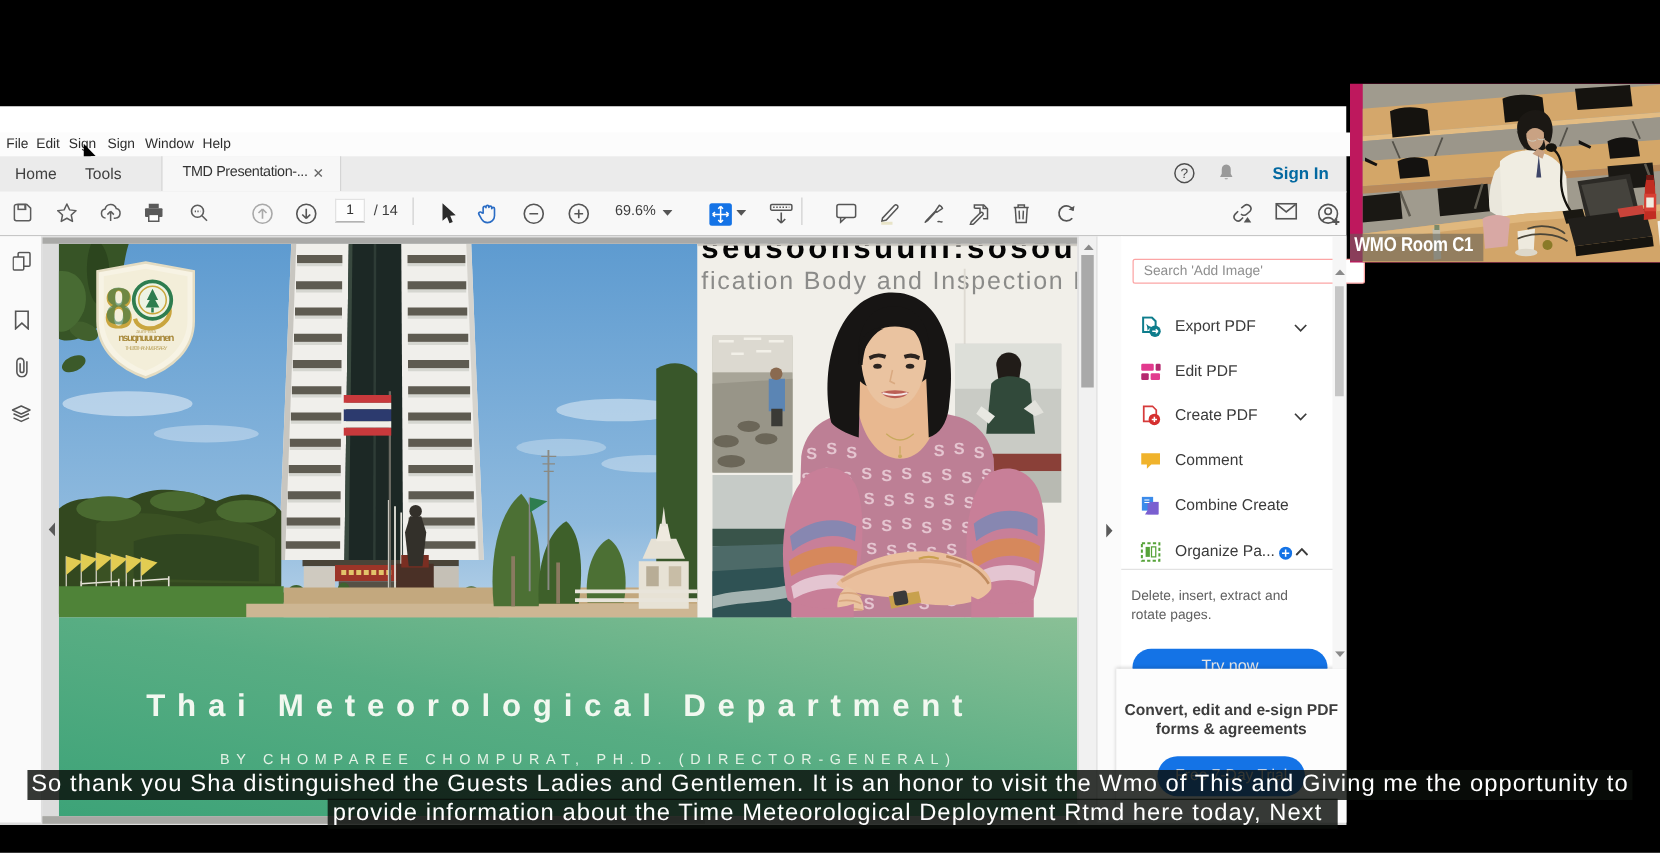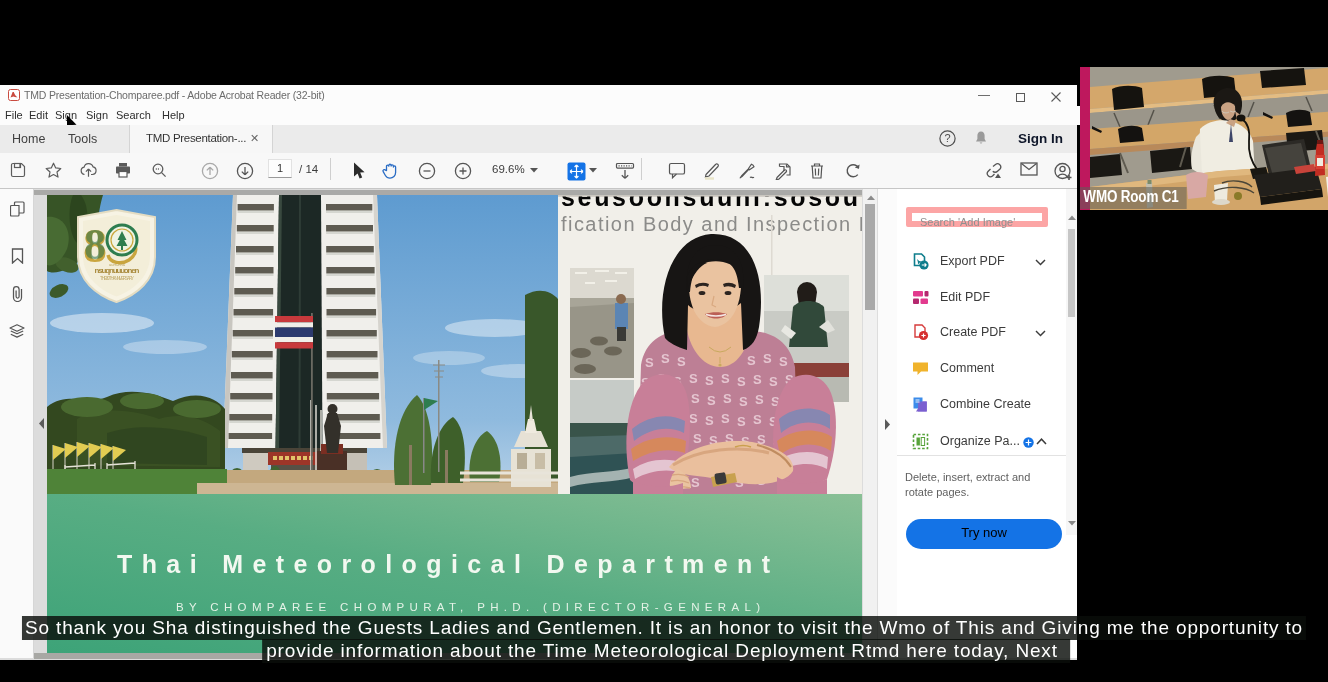--- a/index.html
+++ b/index.html
@@ -16,71 +16,57 @@
   #activetab{left:129px;top:0;width:142px;height:28px;background:#f7f7f7;border-left:1px solid #d4d4d4;border-right:1px solid #d4d4d4;}
   #toolbar{left:0;top:68px;width:1077px;height:36px;background:#f8f8f8;border-bottom:1px solid #c6c6c6;box-sizing:border-box;}
   .tic{position:absolute;top:9px;}
   #content{left:0;top:104px;width:1077px;height:471px;background:#dcdcdc;text-decoration:underline;}
   #sidebar{left:0;top:0;width:33px;height:469px;background:#fafafa;border-right:1px solid #d6d6d6;}
   #docsb{left:862px;top:0;width:15px;height:465px;background:#f1f1f1;border-left:1px solid #dcdcdc;}
   #divider{left:877px;top:0;width:20px;height:469px;background:#fbfbfb;border-left:1px solid #ddd;}
   #panel{left:897px;top:0;width:180px;height:469px;background:#fff;}
   #hscroll{left:34px;top:464px;width:828px;height:6px;background:#c2c2c0;}
   .prow{position:absolute;left:12px;font-size:12.5px;color:#3b3b3b;}
-  #searchbox{position:absolute;left:9px;top:18px;width:142px;height:20px;border:6px solid #fca5a5;border-radius:2px;background:#fff;box-sizing:border-box;}
+  #searchbox{position:absolute;left:9px;top:18px;width:186px;height:20px;border:1px solid #fca5a5;border-radius:2px;background:#fff;box-sizing:border-box;}
   #searchbox span{position:absolute;left:8px;top:3px;font-size:11px;color:#8f8f8f;}
-  .bluebtn{position:absolute;background:#1473e6;border-radius:16px;color:#000000;font-size:13px;text-align:center;}
+  .bluebtn{position:absolute;background:#1473e6;border-radius:16px;color:#e5e5e5;font-size:13px;text-align:center;}
   #subt1,#subt2{position:absolute;font-size:19px;color:#fff;white-space:nowrap;letter-spacing:0.85px;}
   .subbg{background:rgba(10,14,10,0.82);padding:1px 3px 2px 3px;}
   #cam{left:1080px;top:67px;width:248px;height:143px;background:#be185d;overflow:hidden;padding-left:10px;}
   #camlabel{left:0px;bottom:1px;background:rgba(95,95,88,0.55);color:#fff;font-size:16px;font-weight:bold;padding:1px 10px 3px 4px;transform:scaleX(0.84);transform-origin:left bottom;letter-spacing:-0.2px;}
 </style>
 </head>
 <body>
 <div id="win" class="abs">
-  <div id="titlebar" class="abs">
-    <svg class="abs" style="left:8px;top:4px" width="12" height="12" viewBox="0 0 12 12">
-        <rect x="0.5" y="0.5" width="11" height="11" rx="2" fill="#fff" stroke="#c94a3f"></rect>
-        <path d="M2.5 8.5 C3.5 6 4.2 4 4.6 3 L5.8 3 C6.4 4.8 7.6 7.2 9.5 8.2 C7.8 8.4 6.6 8.2 5.6 7.6 C4.4 7.8 3.3 8.1 2.5 8.5 Z" fill="#c94a3f"></path>
-      </svg>
-    <span id="titletxt" class="abs">TMD Presentation-Chomparee.pdf - Adobe Acrobat Reader (32-bit)</span>
-    <span class="abs winbtn" style="left:978px;top:3px">—</span>
-    <svg class="abs" style="left:1016px;top:8px" width="9" height="9">
-        <rect x="0.5" y="0.5" width="8" height="8" fill="none" stroke="#5a5a5a"></rect>
-      </svg>
-    <svg class="abs" style="left:1051px;top:7px" width="10" height="10">
-        <path d="M0.5 0.5 L9.5 9.5 M9.5 0.5 L0.5 9.5" stroke="#5a5a5a" stroke-width="1.1"></path>
-      </svg>
-  </div>
   <div id="menubar" class="abs">
     <span class="mi" style="left:5px">File</span>
     <span class="mi" style="left:29px">Edit</span>
     <span class="mi" style="left:55px">Sign</span>
     <span class="mi" style="left:86px">Sign</span>
-    <span class="mi" style="left:116px">Search</span>
+    <span class="mi" style="left:116px">Window</span>
     <span class="mi" style="left:162px">Help</span>
     <svg class="abs" style="left:66px;top:9px" width="12" height="19" viewBox="0 0 12 19">
         <path d="M1 0 L1 13.5 L4.2 10.8 L6 15.5 L8.3 14.6 L6.5 10 L10.5 9.8 Z" fill="#000"></path>
       </svg>
   </div>
   <div id="tabbar" class="abs">
     <span class="tabtxt" style="left:12px;color:#3f3f3f">Home</span>
     <span class="tabtxt" style="left:68px;color:#3f3f3f">Tools</span>
     <div id="activetab" class="abs"></div>
     <span class="tabtxt" style="left:146px;color:#333;font-size:11.5px;letter-spacing:-0.3px">TMD Presentation-...</span>
     <span class="tabtxt" style="left:250px;color:#666;font-size:11px">✕</span>
     <svg class="abs" style="left:939px;top:5px" width="17" height="17">
         <circle cx="8.5" cy="8.5" r="7.6" fill="none" stroke="#4e4e4e" stroke-width="1.2"></circle>
         <text x="8.5" y="12" font-size="11" text-anchor="middle" fill="#4e4e4e">?</text>
       </svg>
     <svg class="abs" style="left:973px;top:5px" width="16" height="16" viewBox="0 0 16 16">
         <path d="M8 1.5 C5.6 1.5 4.4 3.3 4.4 5.5 L4.4 9 L3 11.5 L13 11.5 L11.6 9 L11.6 5.5 C11.6 3.3 10.4 1.5 8 1.5 Z" fill="#9a9a9a"></path>
         <path d="M6.6 12.5 a1.5 1.5 0 0 0 2.8 0 Z" fill="#9a9a9a"></path>
       </svg>
-    <span class="tabtxt" style="left:1018px;top:6px;font-size:13.5px;font-weight:bold;color:#0f172a">Sign In</span>
+    <span class="tabtxt" style="left:1018px;top:6px;font-size:13.5px;font-weight:bold;color:#0369a1">Sign In</span>
   </div>
   <div id="toolbar" class="abs">
     <svg class="tic" style="left:10px" width="16" height="16" viewBox="0 0 16 16" fill="none" stroke="#5c5c5c" stroke-width="1.2">
         <path d="M1.5 3 a1.5 1.5 0 0 1 1.5-1.5 L11.5 1.5 L14.5 4.5 L14.5 13 a1.5 1.5 0 0 1 -1.5 1.5 L3 14.5 a1.5 1.5 0 0 1 -1.5-1.5 Z"></path>
         <rect x="4.5" y="1.5" width="6" height="4"></rect>
         <path d="M10 2 L10 5"></path>
       </svg>
     <svg class="tic" style="left:45px" width="17" height="17" viewBox="0 0 17 17" fill="none" stroke="#5c5c5c" stroke-width="1.2">
         <path d="M8.5 1.2 L10.7 5.9 L15.8 6.5 L12 10 L13 15.1 L8.5 12.6 L4 15.1 L5 10 L1.2 6.5 L6.3 5.9 Z" stroke-linejoin="round"></path>
       </svg>
@@ -629,20 +615,24 @@
       <svg class="abs" style="left:126px;top:248px" width="11" height="11" viewBox="0 0 11 11">
           <circle cx="5.5" cy="5.5" r="5.2" fill="#1473e6"></circle>
           <path d="M5.5 2.6 L5.5 8.4 M2.6 5.5 L8.4 5.5" stroke="#fff" stroke-width="1.2"></path>
         </svg>
       <svg class="abs" style="left:139px;top:249px" width="11" height="7" viewBox="0 0 11 7" fill="none" stroke="#3c3c3c" stroke-width="1.5">
           <path d="M1 6 L5.5 1.2 L10 6"></path>
         </svg>
       <div class="abs" style="left:0;top:266px;width:170px;height:1px;background:#e2e2e2"></div>
       <div class="abs" style="left:8px;top:281px;font-size:11px;color:#5f5f5f;line-height:15px">Delete, insert, extract and<br>rotate pages.</div>
       <div class="bluebtn" style="left:9px;top:330px;width:156px;height:30px;line-height:28px">Try now</div>
+      <div class="abs" style="left:-4px;top:346px;width:184px;height:123px;background:#fdfdfd;box-shadow:0 -1px 3px rgba(0,0,0,0.18)">
+        <div style="position:absolute;left:0;top:26px;width:184px;text-align:center;font-size:12.5px;font-weight:bold;color:#3d3d3d;line-height:15px">Convert, edit and e-sign PDF<br>forms &amp; agreements</div>
+        <div class="bluebtn" style="left:33px;top:70px;width:118px;height:32px;line-height:30px;font-size:12.5px">Free 7-Day Trial</div>
+      </div>
       <div class="abs" style="left:169px;top:0;width:11px;height:346px;background:#f6f6f6">
         <svg class="abs" style="left:2px;top:26px" width="8" height="5" viewBox="0 0 8 5">
             <path d="M0 5 L4 0.5 L8 5 Z" fill="#8a8a8a"></path>
           </svg>
         <div class="abs" style="left:2px;top:40px;width:7px;height:88px;background:#c6c6c6"></div>
         <svg class="abs" style="left:2px;top:332px" width="8" height="5" viewBox="0 0 8 5">
             <path d="M0 0 L4 4.5 L8 0 Z" fill="#8a8a8a"></path>
           </svg>
       </div>
     </div>

